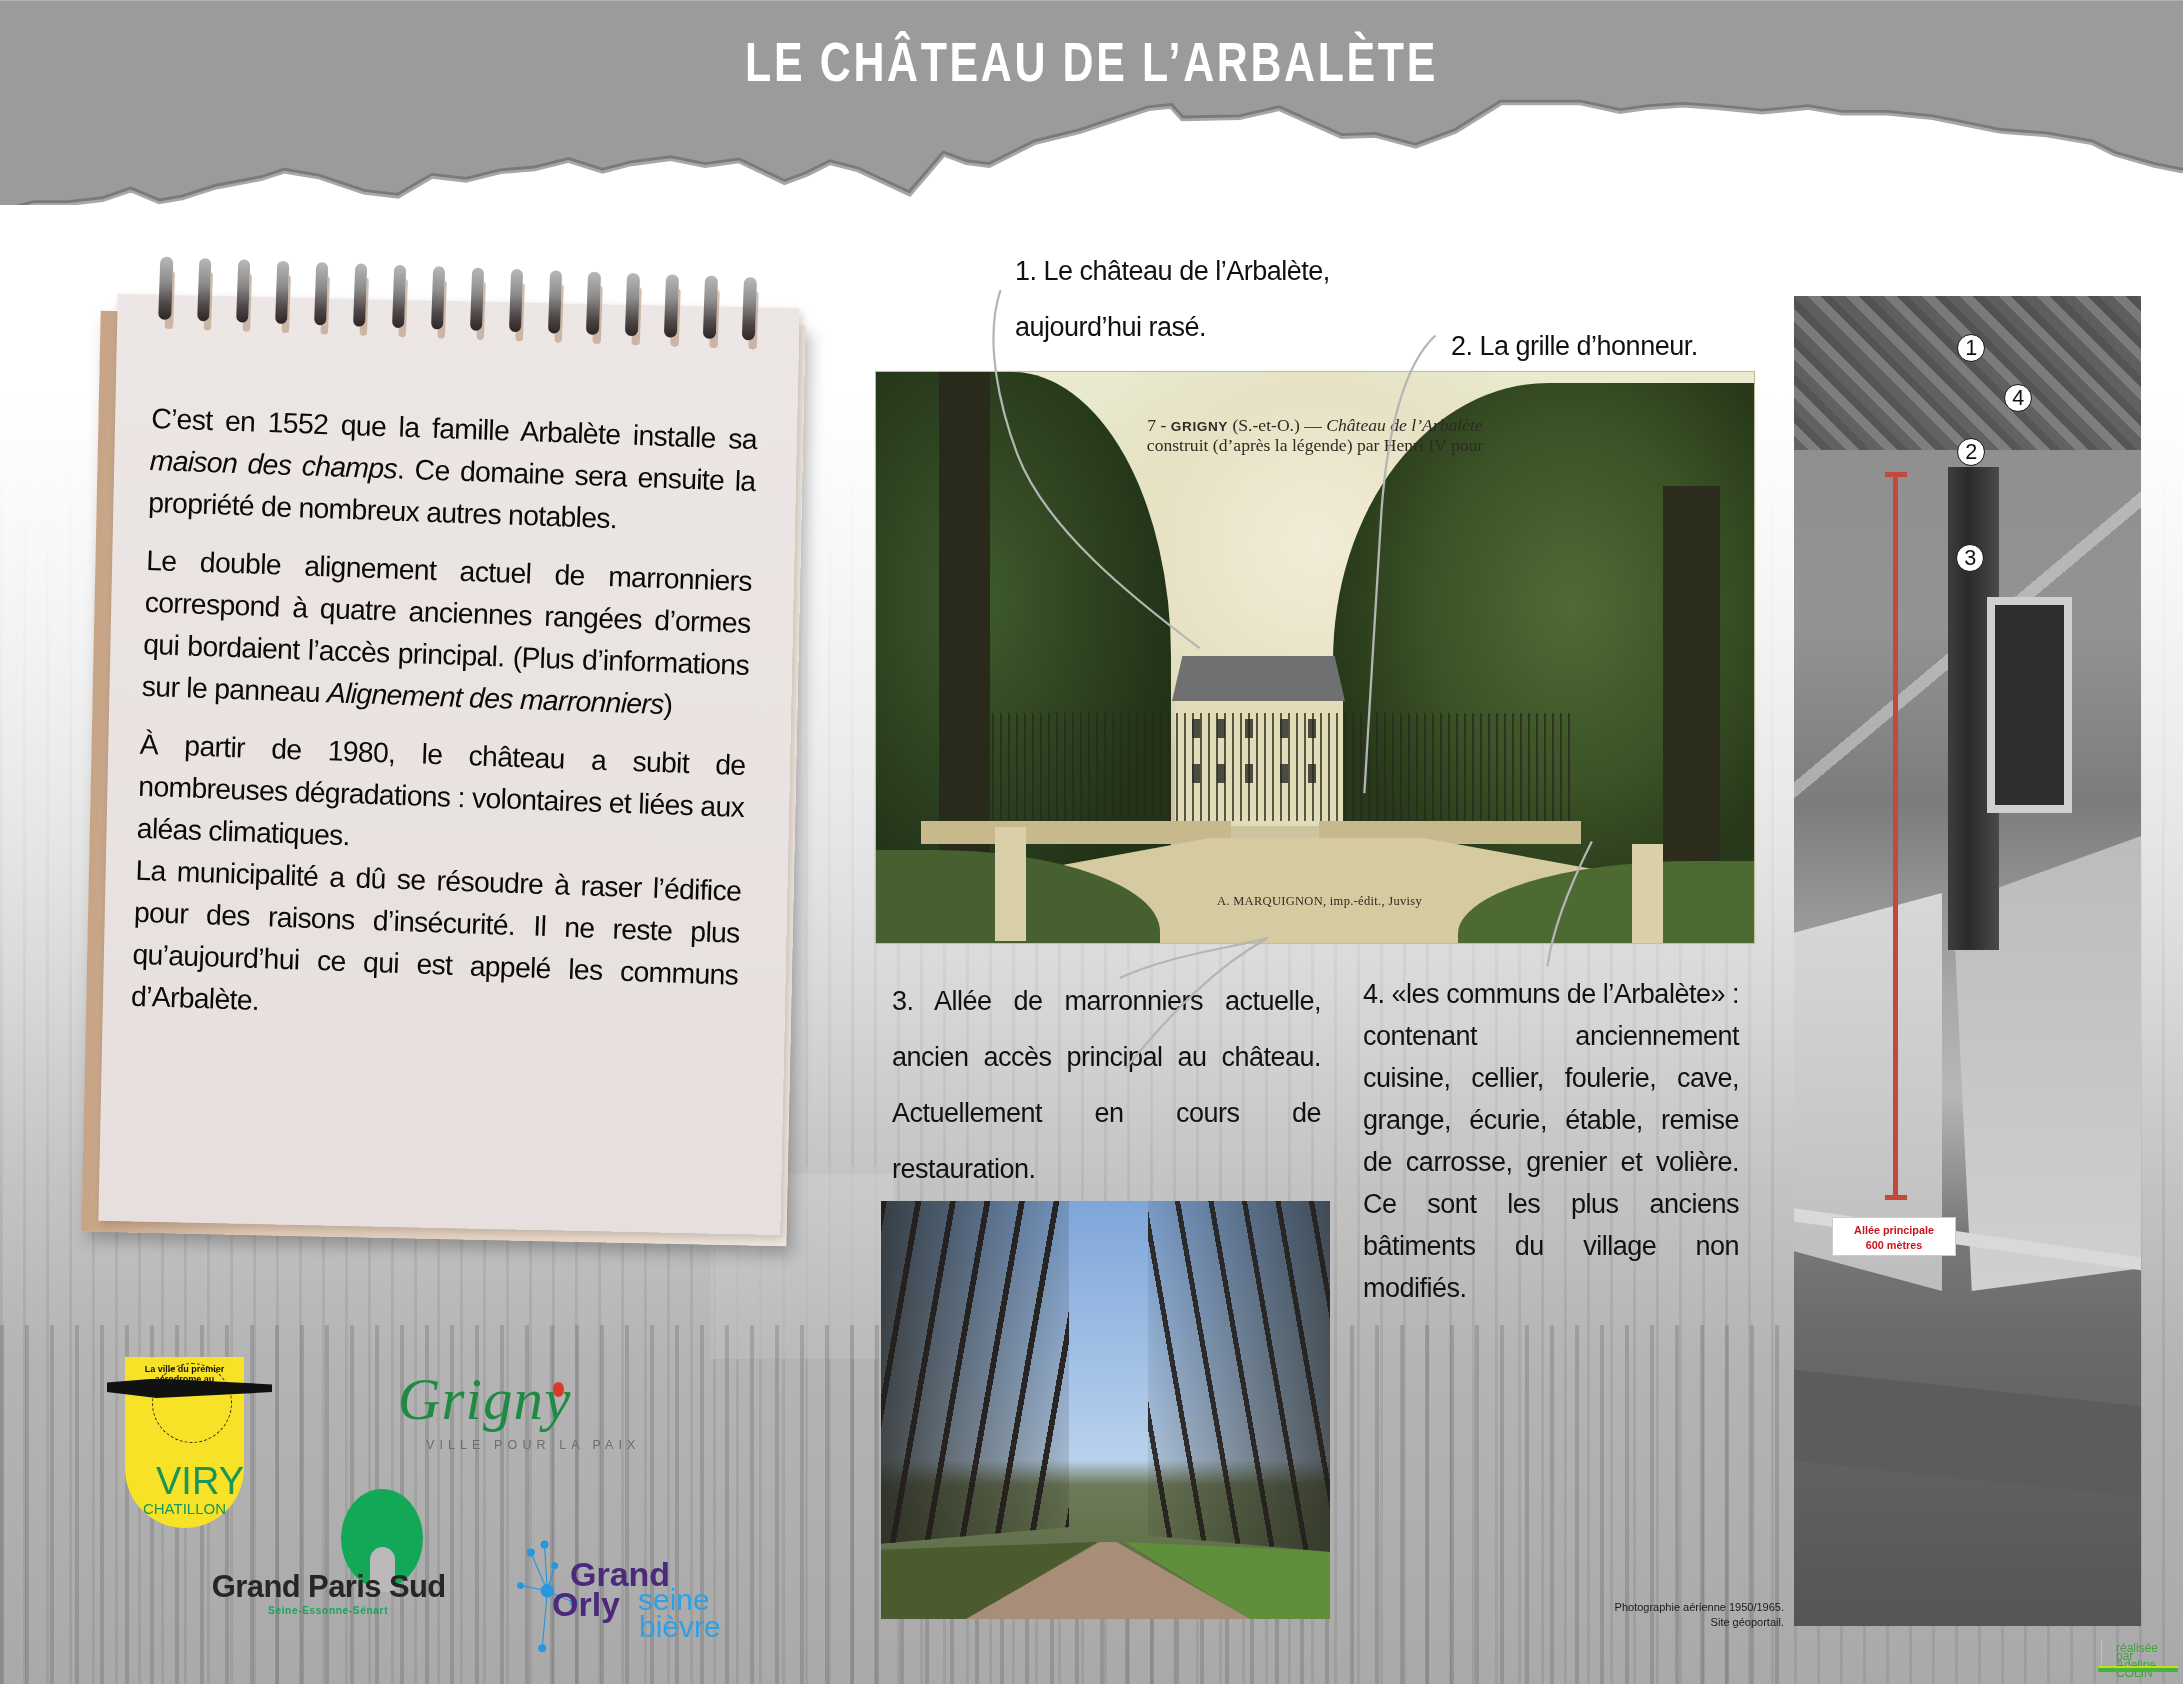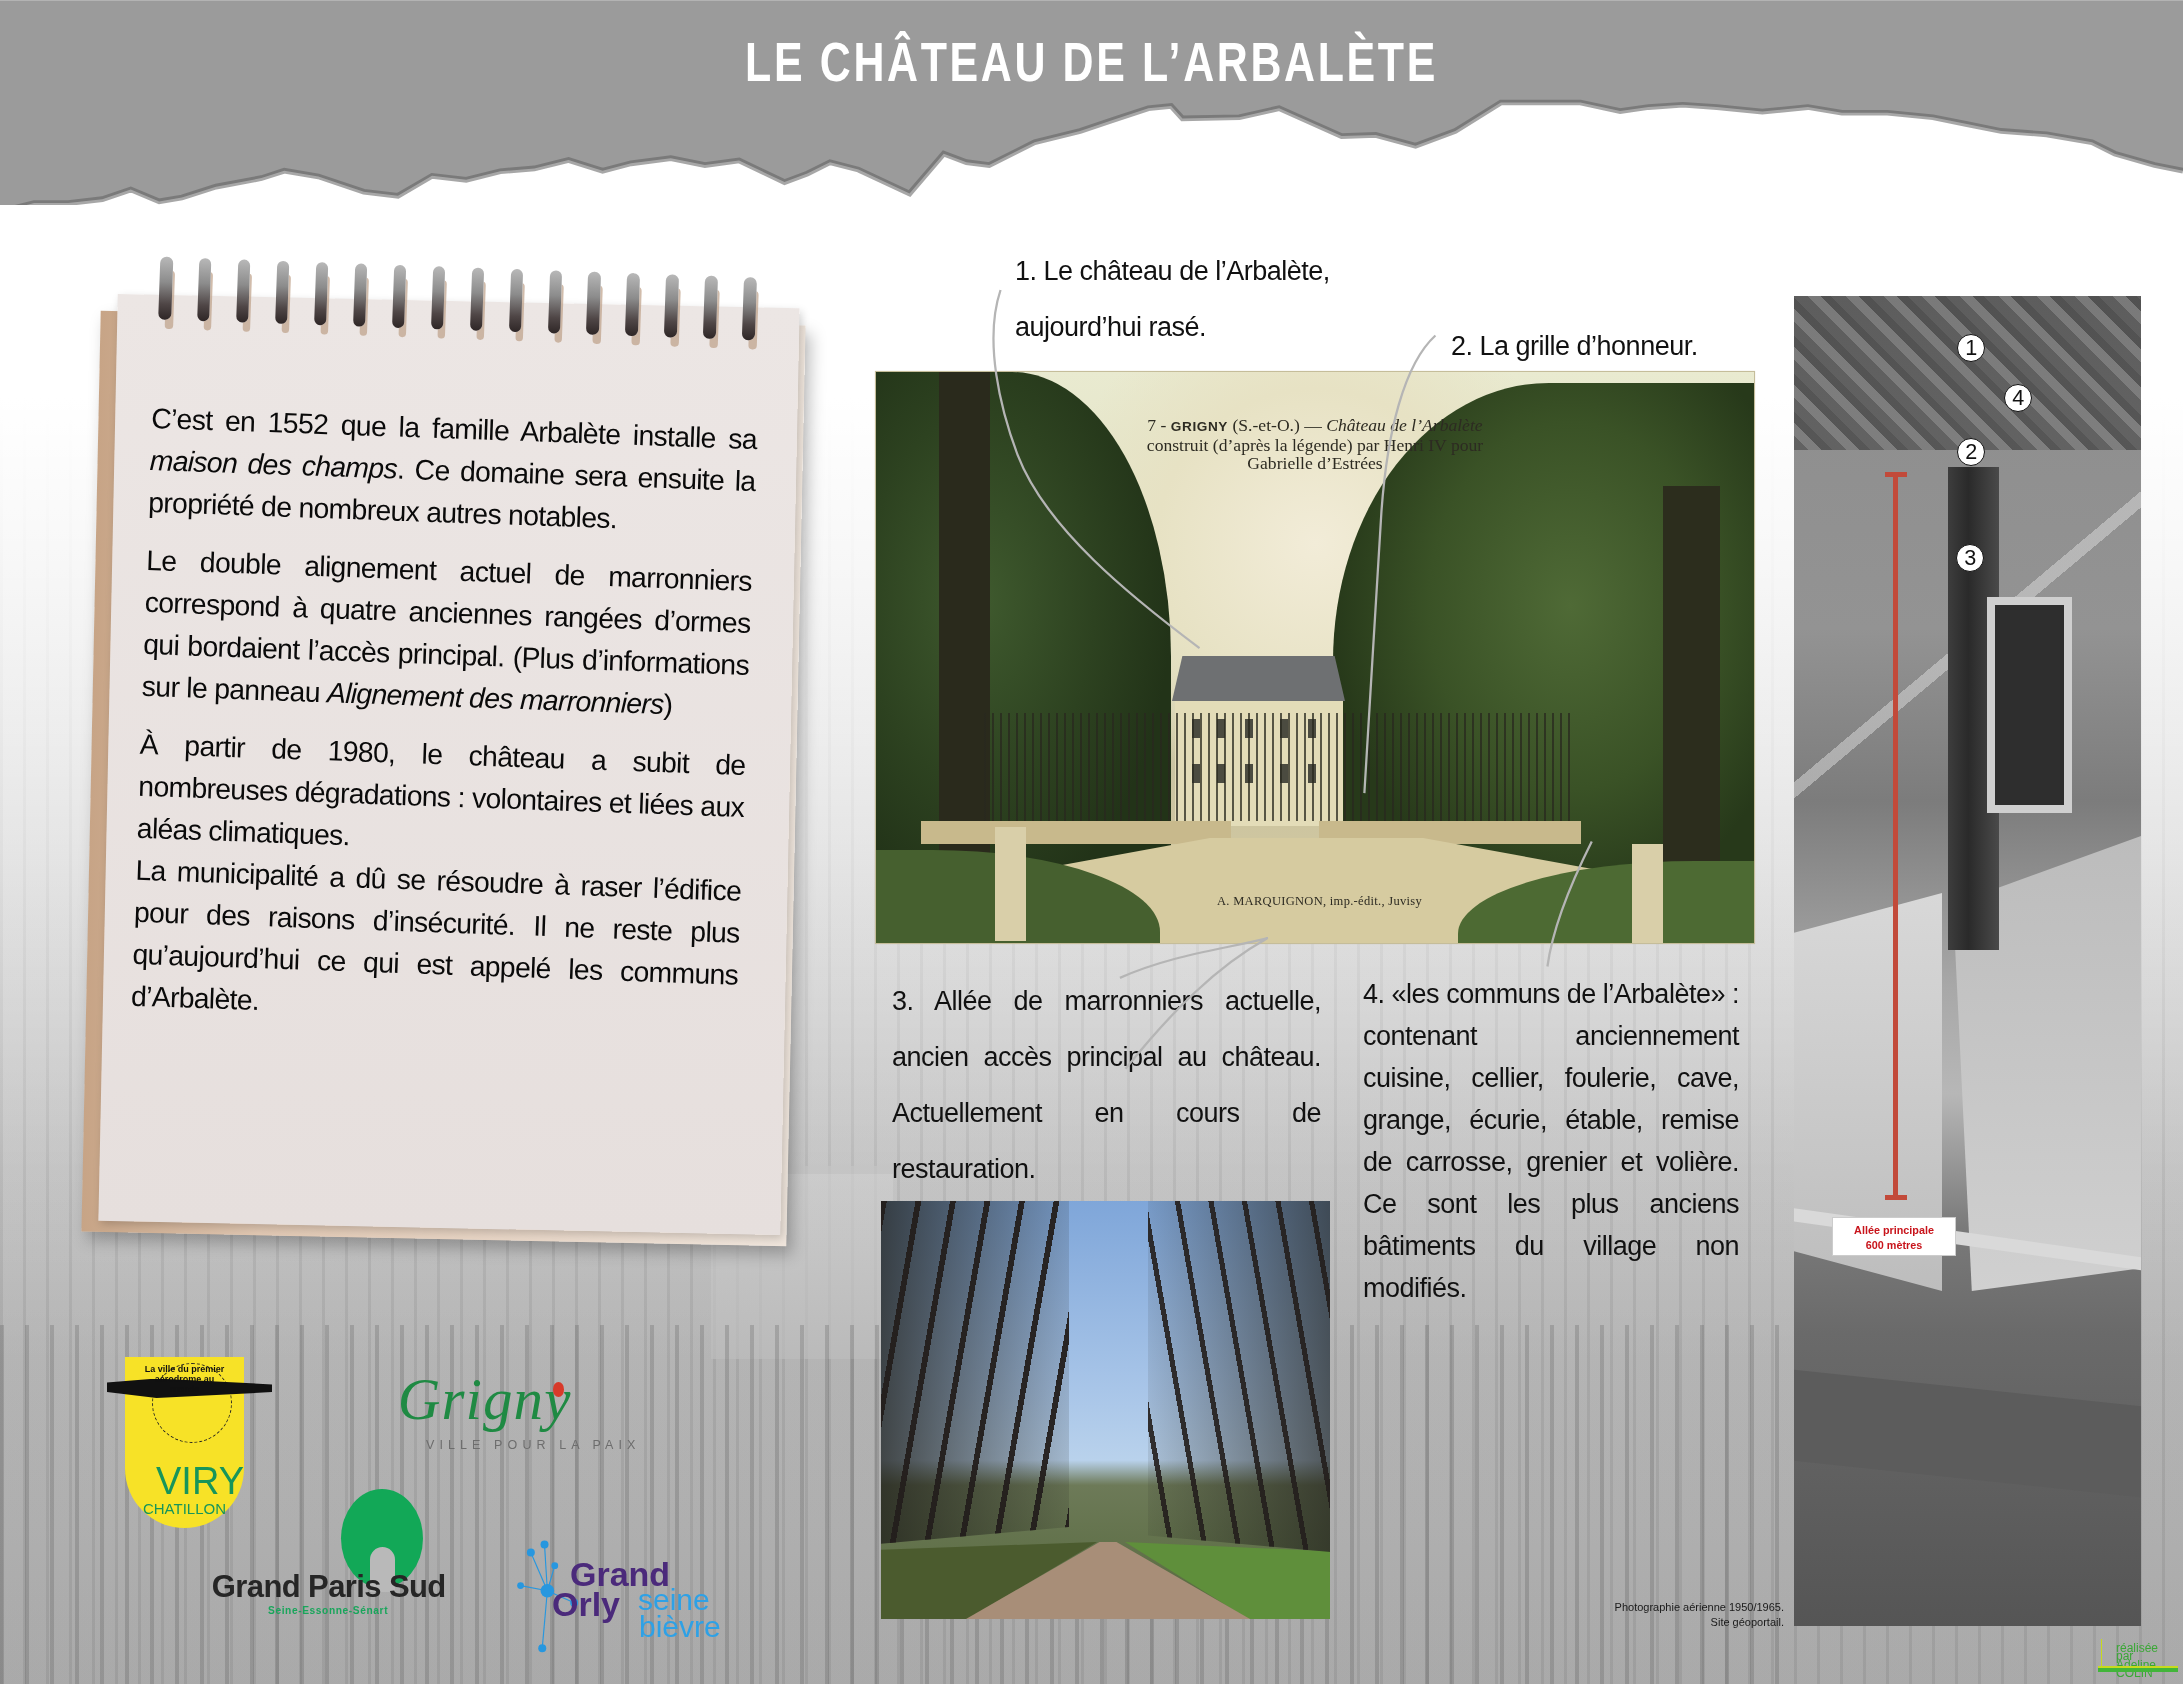--- a/index.html
+++ b/index.html
@@ -296,21 +296,20 @@
   <div class="pc-wall-l"></div>
   <div class="pc-wall-r"></div>
   <div class="pc-road"></div>
   <div class="pc-grass-l"></div>
   <div class="pc-grass-r"></div>
   <div class="pc-post-l"></div>
   <div class="pc-post-r"></div>
   <div class="pc-title">
     <span class="pc-t1"><span style="display:inline">7 - </span><b>GRIGNY</b><span style="display:inline"> (S.-et-O.) — </span><i>Château de l’Arbalète</i></span>
     <span>construit (d’après la légende) par Henri IV pour</span>
-    <span>Gabrielle d’Estrées</span>
   </div>
   <div class="pc-credit">A. MARQUIGNON, imp.-édit., Juvisy</div>
 </div>
 
 <div class="alley">
   <div class="alley-grass-l"></div>
   <div class="alley-grass-r"></div>
   <div class="alley-path"></div>
   <div class="alley-trees-l"></div>
   <div class="alley-trees-r"></div>

